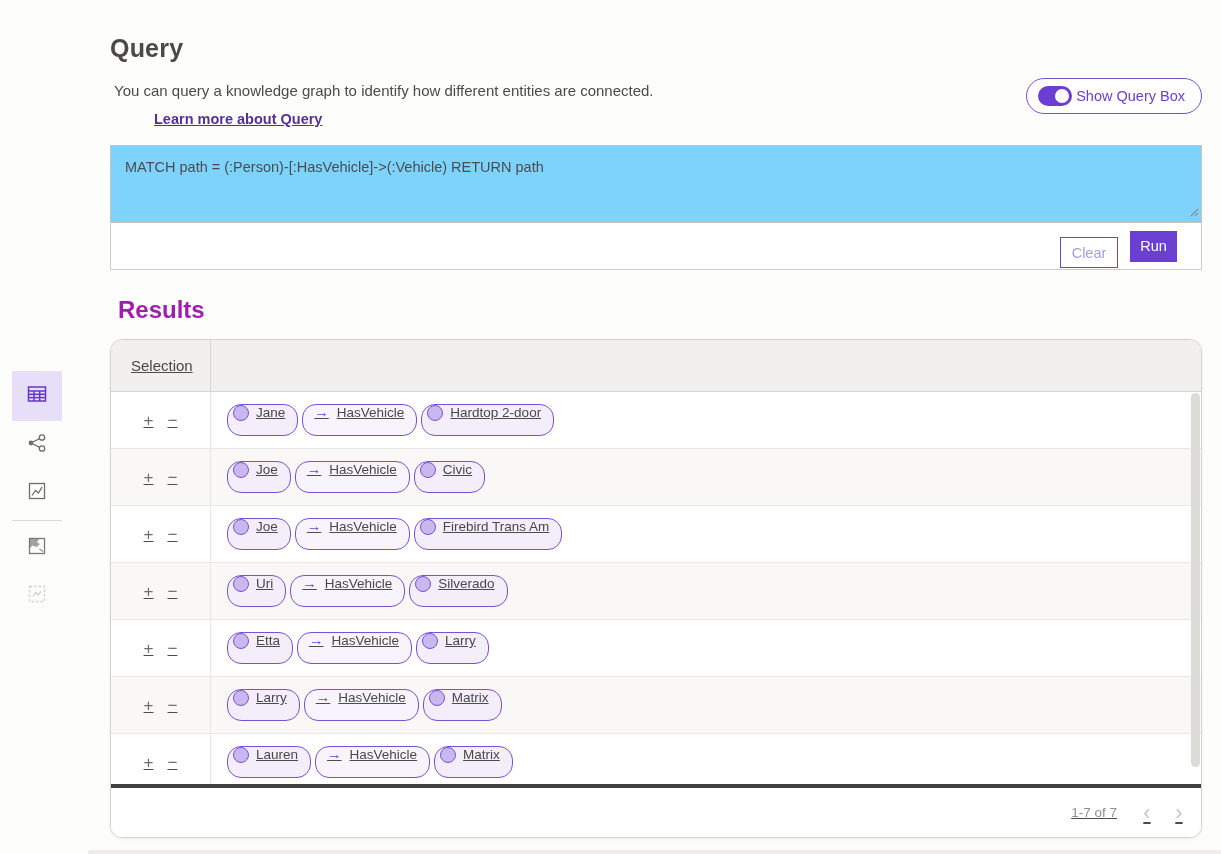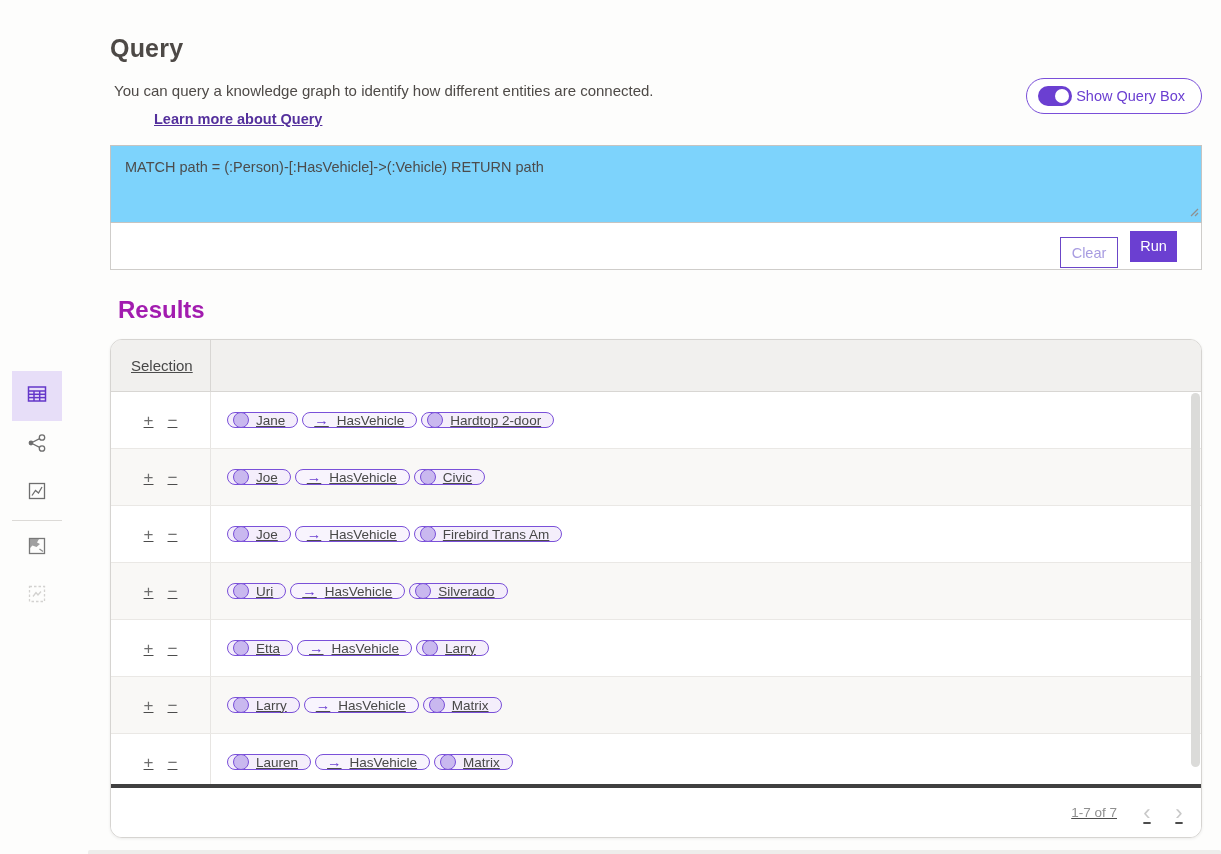--- a/index.html
+++ b/index.html
@@ -50,21 +50,21 @@
   .hcol-val { flex: 1; padding-left: 11px; }
 
   .t-body { position: relative; height: 392px; overflow: hidden; }
   .t-row { display: flex; height: 57px; background: #fff; border-bottom: 1px solid #eae8e5; }
   .rows-list .t-row:nth-child(even) { background: #f9f8f6; }
   .cell-sel { width: 100px; border-right: 1px solid #e7e5e2; display: flex; align-items: center; justify-content: center; gap: 14px; }
   .row-btn { color: #6e6e6e; font-size: 17px; line-height: 1; cursor: pointer; font-weight: 300; }
   .cell-val { flex: 1; display: flex; align-items: center; padding-left: 16px; gap: 4px; }
 
   .pill {
-    display: inline-flex; align-items: center; height: 16px; gap: 7px;
+    display: inline-flex; height: 32px; gap: 7px;
     border: 1px solid #7a50d9; border-radius: 14px; padding: 0 12px 0 5px;
     font-size: 13.5px; color: #484848; background: #f4eefb; cursor: pointer; white-space: nowrap;
   }
   .pill .node-circle { width: 16px; height: 16px; border-radius: 50%; background: #c9b8ef; border: 1px solid #7a50d9; flex: 0 0 auto; }
   .pill-edge { background: #f8f4fd; padding-left: 11px; gap: 8px; }
   .edge-arrow { color: #6b3fd1; font-size: 14.5px; line-height: 1; }
 
   .scroll-thumb { position: absolute; top: 1px; right: 1px; width: 9px; height: 374px; border-radius: 5px; background: #dbdbd9; cursor: pointer; }
 
   .t-footer { display: flex; height: 53px; border-top: 4px solid #404040; align-items: center; justify-content: flex-end; background: #fff; padding-right: 6px; }

